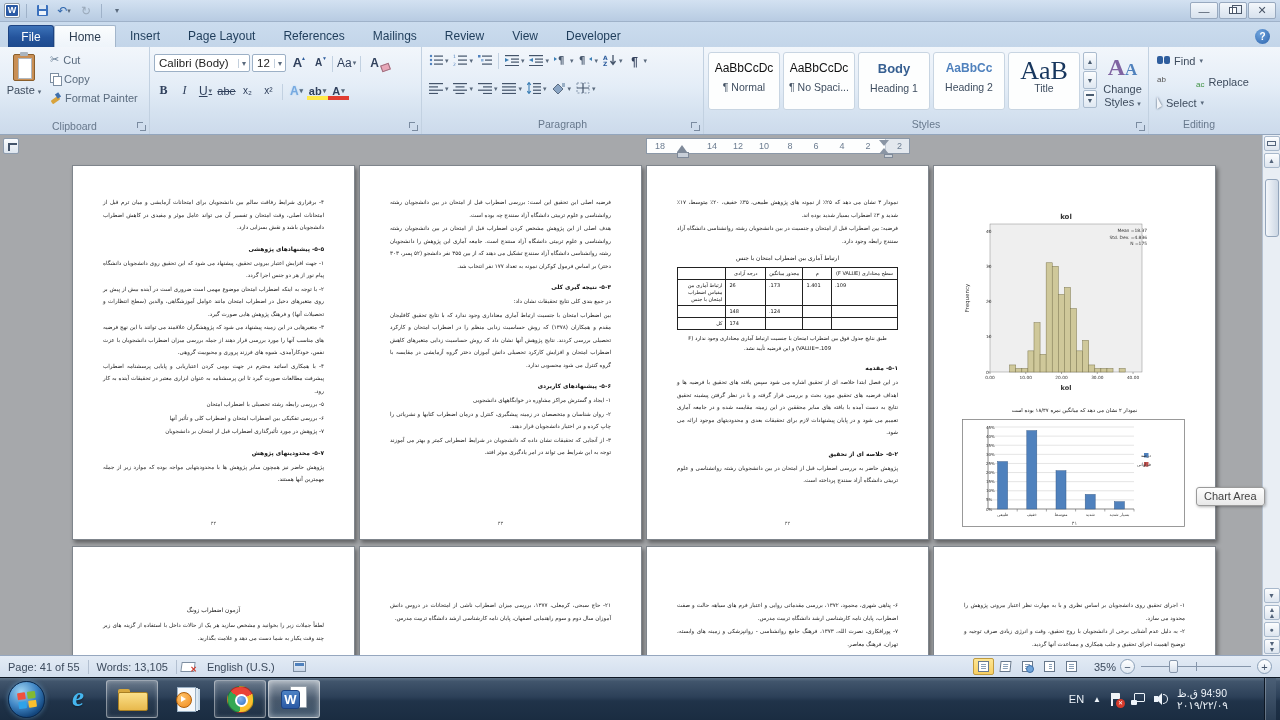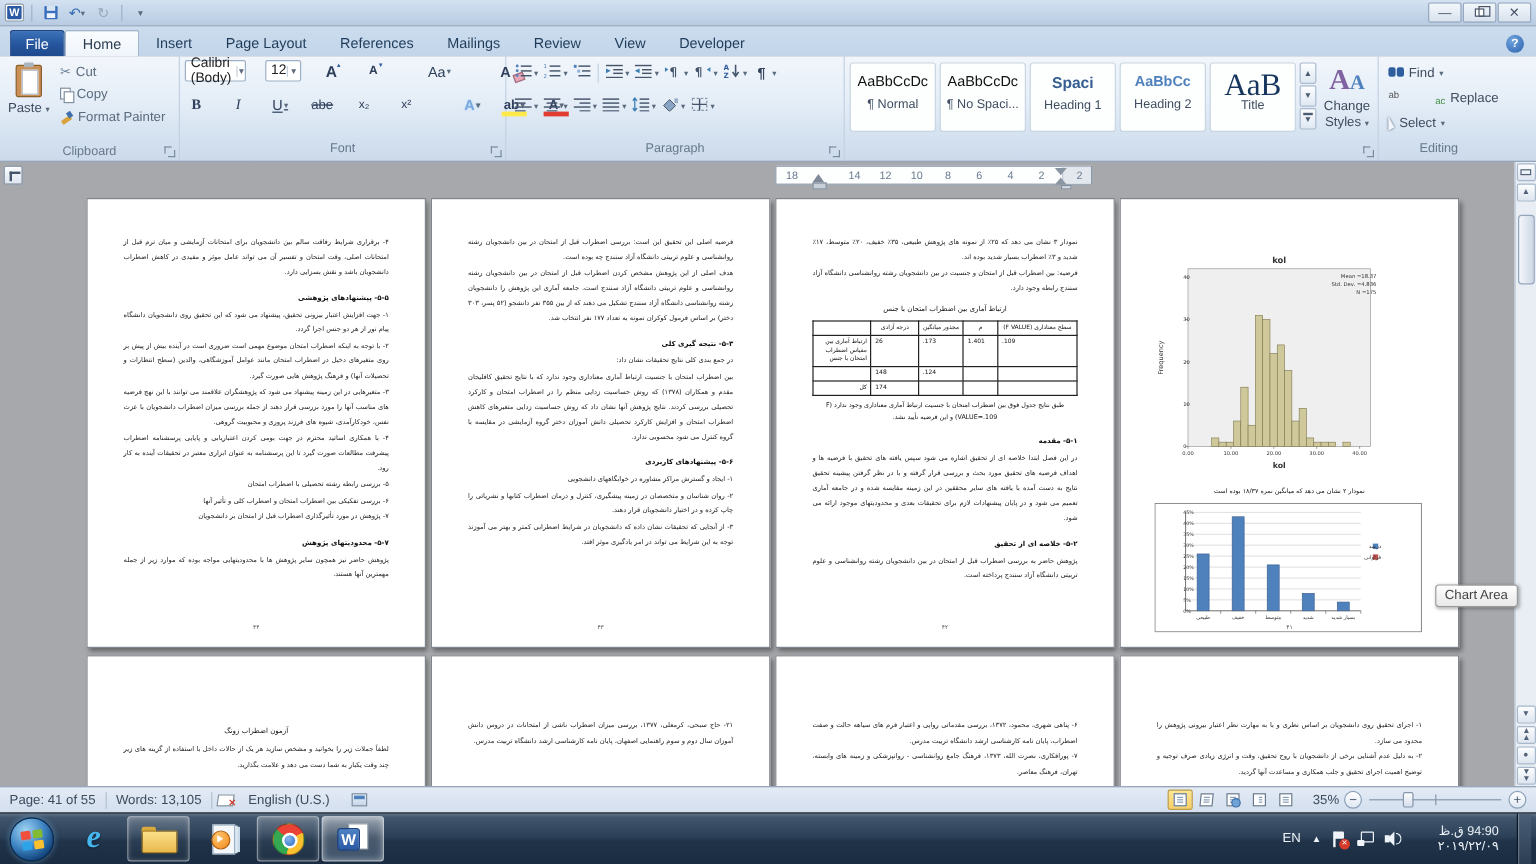--- a/index.html
+++ b/index.html
@@ -63,21 +63,21 @@
   .scissors { font-size:11px; color:#6b8096; }
   .copy-ic { width:10px; height:11px; position:relative; }
   .copy-ic:before, .copy-ic:after { content:""; position:absolute; width:7px; height:8px; background:#fff; border:1px solid #7d8ea1; }
   .copy-ic:before { left:0; top:0; } .copy-ic:after { left:3px; top:3px; }
   .brush-ic { width:11px; height:11px; position:relative; }
   .brush-ic:before { content:""; position:absolute; left:1px; top:6px; width:9px; height:4px; background:#d8a33c; border-radius:1px; transform:rotate(-35deg); }
   .brush-ic:after { content:""; position:absolute; left:6px; top:1px; width:4px; height:5px; background:#3f70ad; transform:rotate(-35deg); }
 
   
   #grp-font { width:272px; }
-  .font-row { display:flex; align-items:flex-start; gap:16px; height:22px; }
+  .font-row { display:flex; align-items:flex-end; gap:2px; height:22px; }
   .combo { background:#fff; border:1px solid #9cb0c6; height:18px; display:flex; align-items:center; font-size:11.5px; color:#222; padding-left:4px; border-radius:2px; }
   .combo .arrow { margin-left:auto; width:11px; border-left:1px solid #c4d0dd; text-align:center; color:#5a6a7d; font-size:8px; }
   .rbtn { min-width:19px; height:19px; display:inline-flex; align-items:center; justify-content:center;
      font-size:12px; color:#30405c; border-radius:2px; position:relative; }
   .rbtn .dd { font-size:7px; color:#5a6a7d; margin-left:1px; }
   .vsep { width:1px; height:16px; background:#c2d1e1; margin:0 2px; }
   .grow-ic b, .shrink-ic b { font-size:13px; }
   .tiny-tri-up:after { content:"▲"; font-size:5px; position:absolute; top:2px; right:1px; color:#2f5e9e; }
   .tiny-tri-dn:after { content:"▼"; font-size:5px; position:absolute; top:2px; right:1px; color:#2f5e9e; }
   .u-line { text-decoration:underline; }
@@ -235,21 +235,21 @@
   .flag-ic:before { content:""; position:absolute; left:1px; top:0; width:1.5px; height:13px; background:#f0f4f8; }
   .flag-ic:after { content:""; position:absolute; left:2px; top:0; width:8px; height:6px; background:#f0f4f8; border-radius:0 1px 1px 0; }
   .flag-ic .err { position:absolute; right:-3px; bottom:-2px; width:9px; height:9px; border-radius:50%; background:#d63a2b; color:#fff; font-size:6px; line-height:9px; text-align:center; z-index:2; }
   .net-ic { width:14px; height:12px; position:relative; }
   .net-ic:before { content:""; position:absolute; right:0; top:0; width:9px; height:7px; border:1.5px solid #eef4fa; border-radius:1px; }
   .net-ic:after { content:""; position:absolute; left:0; bottom:0; width:6px; height:5px; background:#eef4fa; border-radius:1px; }
   .spk-ic { width:14px; height:12px; position:relative; }
   .spk-ic:before { content:""; position:absolute; left:0; top:3px; width:4px; height:6px; background:#eef4fa; }
   .spk-ic:after { content:""; position:absolute; left:2px; top:0; width:0; height:0; border-right:6px solid #eef4fa; border-top:6px solid transparent; border-bottom:6px solid transparent; }
   .spk-ic .waves { position:absolute; left:9px; top:1px; width:5px; height:10px; border:1.5px solid #eef4fa; border-left:none; border-radius:0 6px 6px 0; }
-  .clock { text-align:right; font-size:10.5px; line-height:12px; width:72px; }
+  .clock { text-align:left; font-size:10.5px; line-height:12px; width:72px; }
   .clock .t { direction:rtl; unicode-bidi:bidi-override; direction:ltr; }
   .show-desktop { width:12px; height:43px; margin-left:6px; background:linear-gradient(#4b5f76,#2a3d53); border-left:1px solid #0d1724; box-shadow:inset 1px 0 0 rgba(255,255,255,.25); }
 
   svg text { font-family:"DejaVu Sans",sans-serif; }
 </style>
 </head>
 <body>
 
 <div id="app">
 
@@ -361,21 +361,20 @@
               <i class="hl-bar"></i>
               <span class="dd">▾</span>
             </span>
           <span class="rbtn bar-under">
               <span>A</span>
               <i class="fc-bar"></i>
               <span class="dd">▾</span>
             </span>
         </div>
       </div>
-      <div class="grp-label">Font</div>
       <div class="launcher"></div>
     </div>
 
     <div class="grp" id="grp-paragraph">
       <div class="grp-body">
         <div class="para-row" id="para-row-1">
             <span class="pib">
               <span><svg width="15" height="12" viewBox="0 0 15 12">
                   <circle cx="2" cy="2" r="1.2" fill="#4f81bd"></circle>
                   <circle cx="2" cy="6" r="1.2" fill="#4f81bd"></circle>
@@ -525,21 +524,21 @@
         <div class="chips">
           <div class="chip">
             <div class="prev">AaBbCcDc</div>
             <div class="nm">¶ Normal</div>
           </div>
           <div class="chip">
             <div class="prev">AaBbCcDc</div>
             <div class="nm">¶ No Spaci...</div>
           </div>
           <div class="chip">
-            <div class="prev h1">Spaci</div>
+            <div class="prev h1">Body</div>
             <div class="nm">Heading 1</div>
           </div>
           <div class="chip">
             <div class="prev h2">AaBbCc</div>
             <div class="nm">Heading 2</div>
           </div>
           <div class="chip">
             <div class="prev title">AaB</div>
             <div class="nm up">Title</div>
           </div>
@@ -547,20 +546,21 @@
         <div class="styles-scroll">
           <div class="ssb">▲</div>
           <div class="ssb">▼</div>
           <div class="ssb"><span class="bar"></span>▼</div>
         </div>
         <div class="change-styles">
           <div class="aa-icon"><b>A</b><b>A</b></div>
           <div class="cs-label"><span>Change Styles</span> <span style="font-size:7px;color:#5a6a7d">▾</span></div>
         </div>
       </div>
+      <div class="grp-label">Styles</div>
       <div class="launcher"></div>
     </div>
 
     <div class="grp" id="grp-editing">
       <div class="grp-body">
         <div class="ed-row">
             <span class="binoc"></span>
             <span>Find</span>
             <span style="font-size:7px;color:#5a6a7d">▾</span>
           </div>

